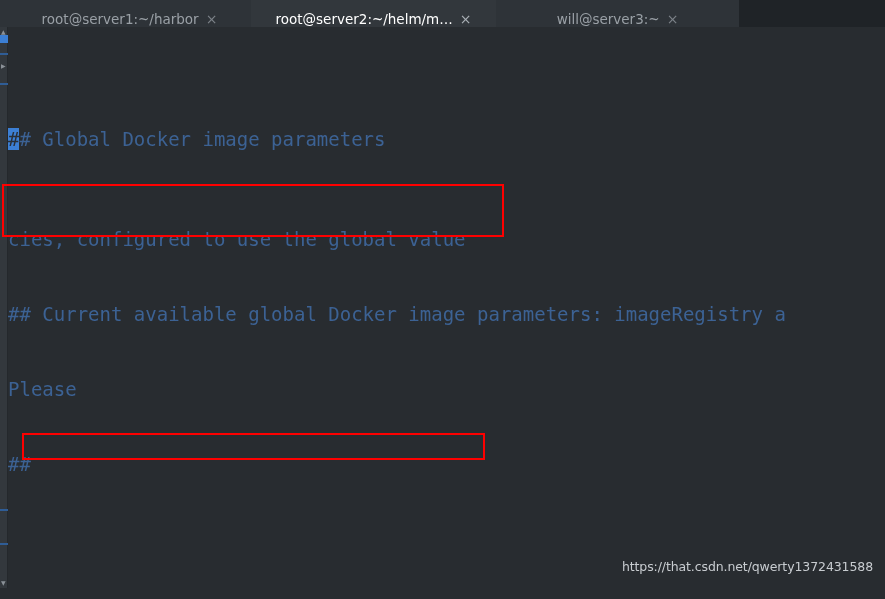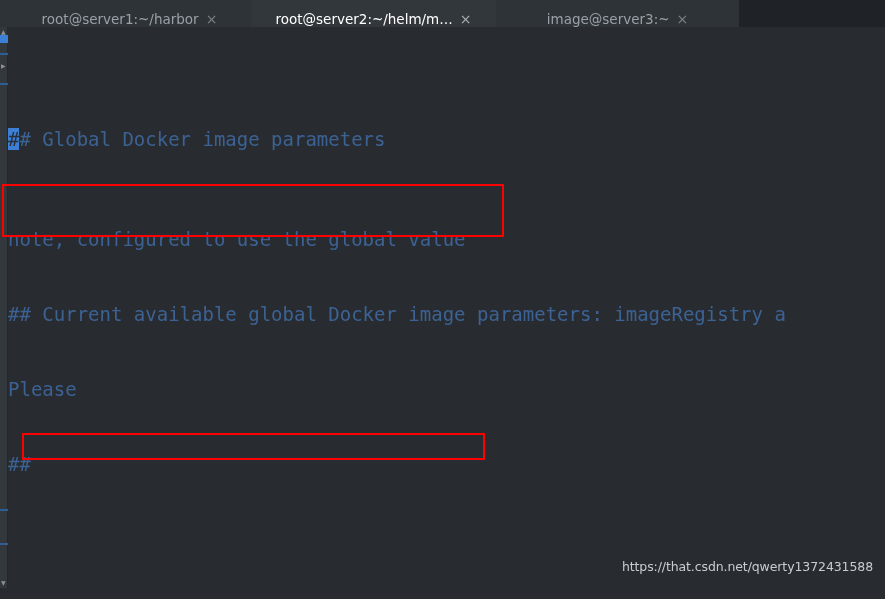--- a/index.html
+++ b/index.html
@@ -125,21 +125,21 @@
       <span class="label">root@server1:~/harbor</span>
       <span class="close">×</span>
     </div>
 
     <div class="tab tab-2 active">
       <span class="label">root@server2:~/helm/m…</span>
       <span class="close">×</span>
     </div>
 
     <div class="tab tab-3">
-      <span class="label">image@server3:~</span>
+      <span class="label">will@server3:~</span>
       <span class="close">×</span>
     </div>
 
   </div>
 
   <div class="term">
 
     <div class="scroll-gutter">
       <div class="scroll-arrow" style="top:2px;">▲</div>
       <div class="scroll-thumb" style="top:8px;  height:8px;"></div>
@@ -149,21 +149,21 @@
       <div class="scroll-mark" style="top:482px;"></div>
       <div class="scroll-mark" style="top:516px;"></div>
       <div class="scroll-arrow" style="bottom:2px;">▼</div>
     </div>
 
     <div class="lines">
 
       
       <div class="ln"><span class="cursor">#</span><span class="cmt"># Global Docker image parameters</span></div>
 
-      <div class="ln cmt">note, configured to use the global value</div>
+      <div class="ln cmt">cies, configured to use the global value</div>
       <div class="ln cmt">## Current available global Docker image parameters: imageRegistry a</div>
       <div class="ln cmt">Please</div>
       <div class="ln cmt">##</div>
 
       
       
 
       
       
 

